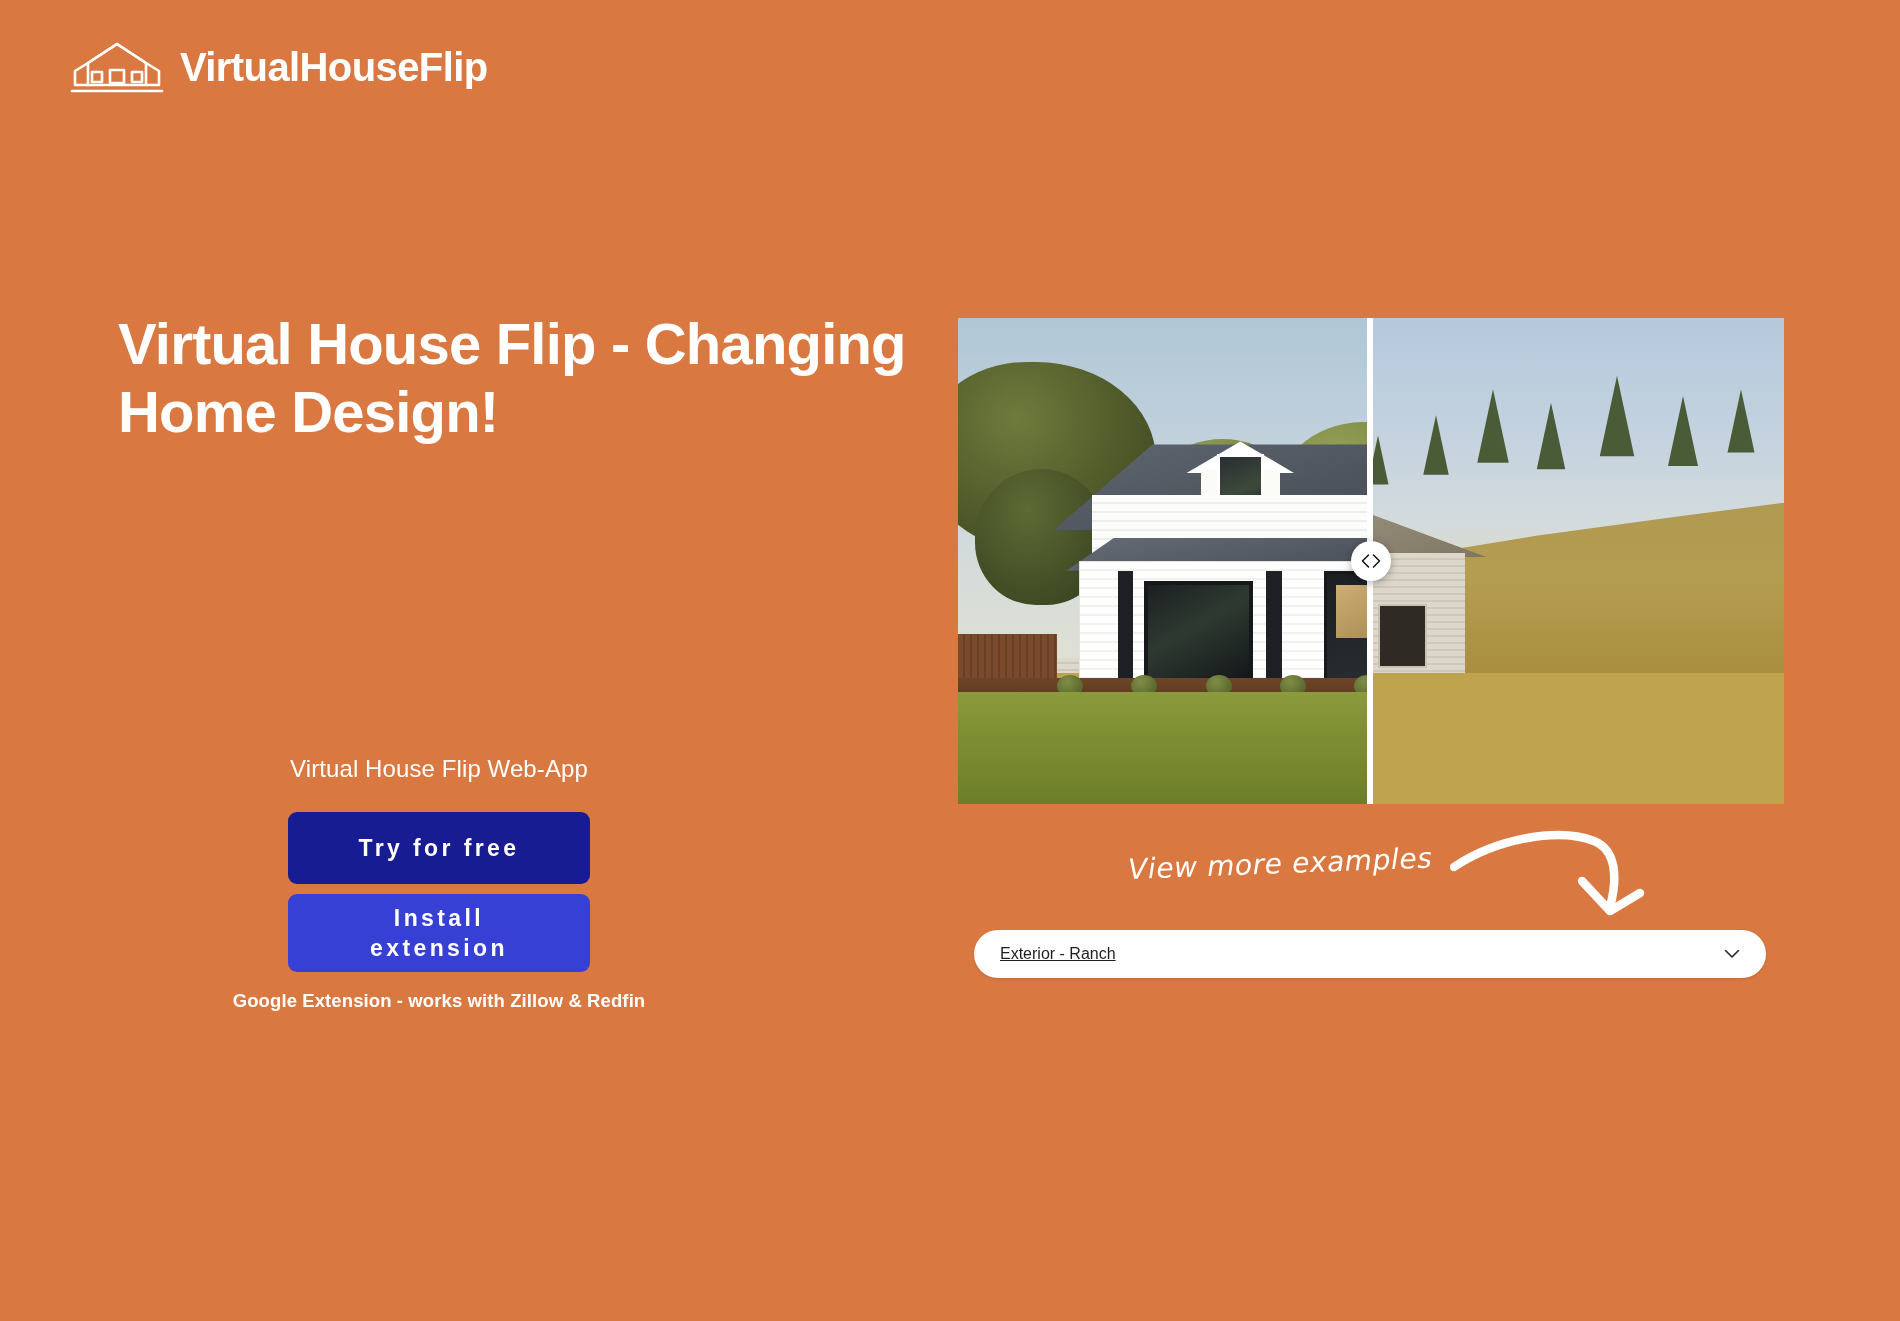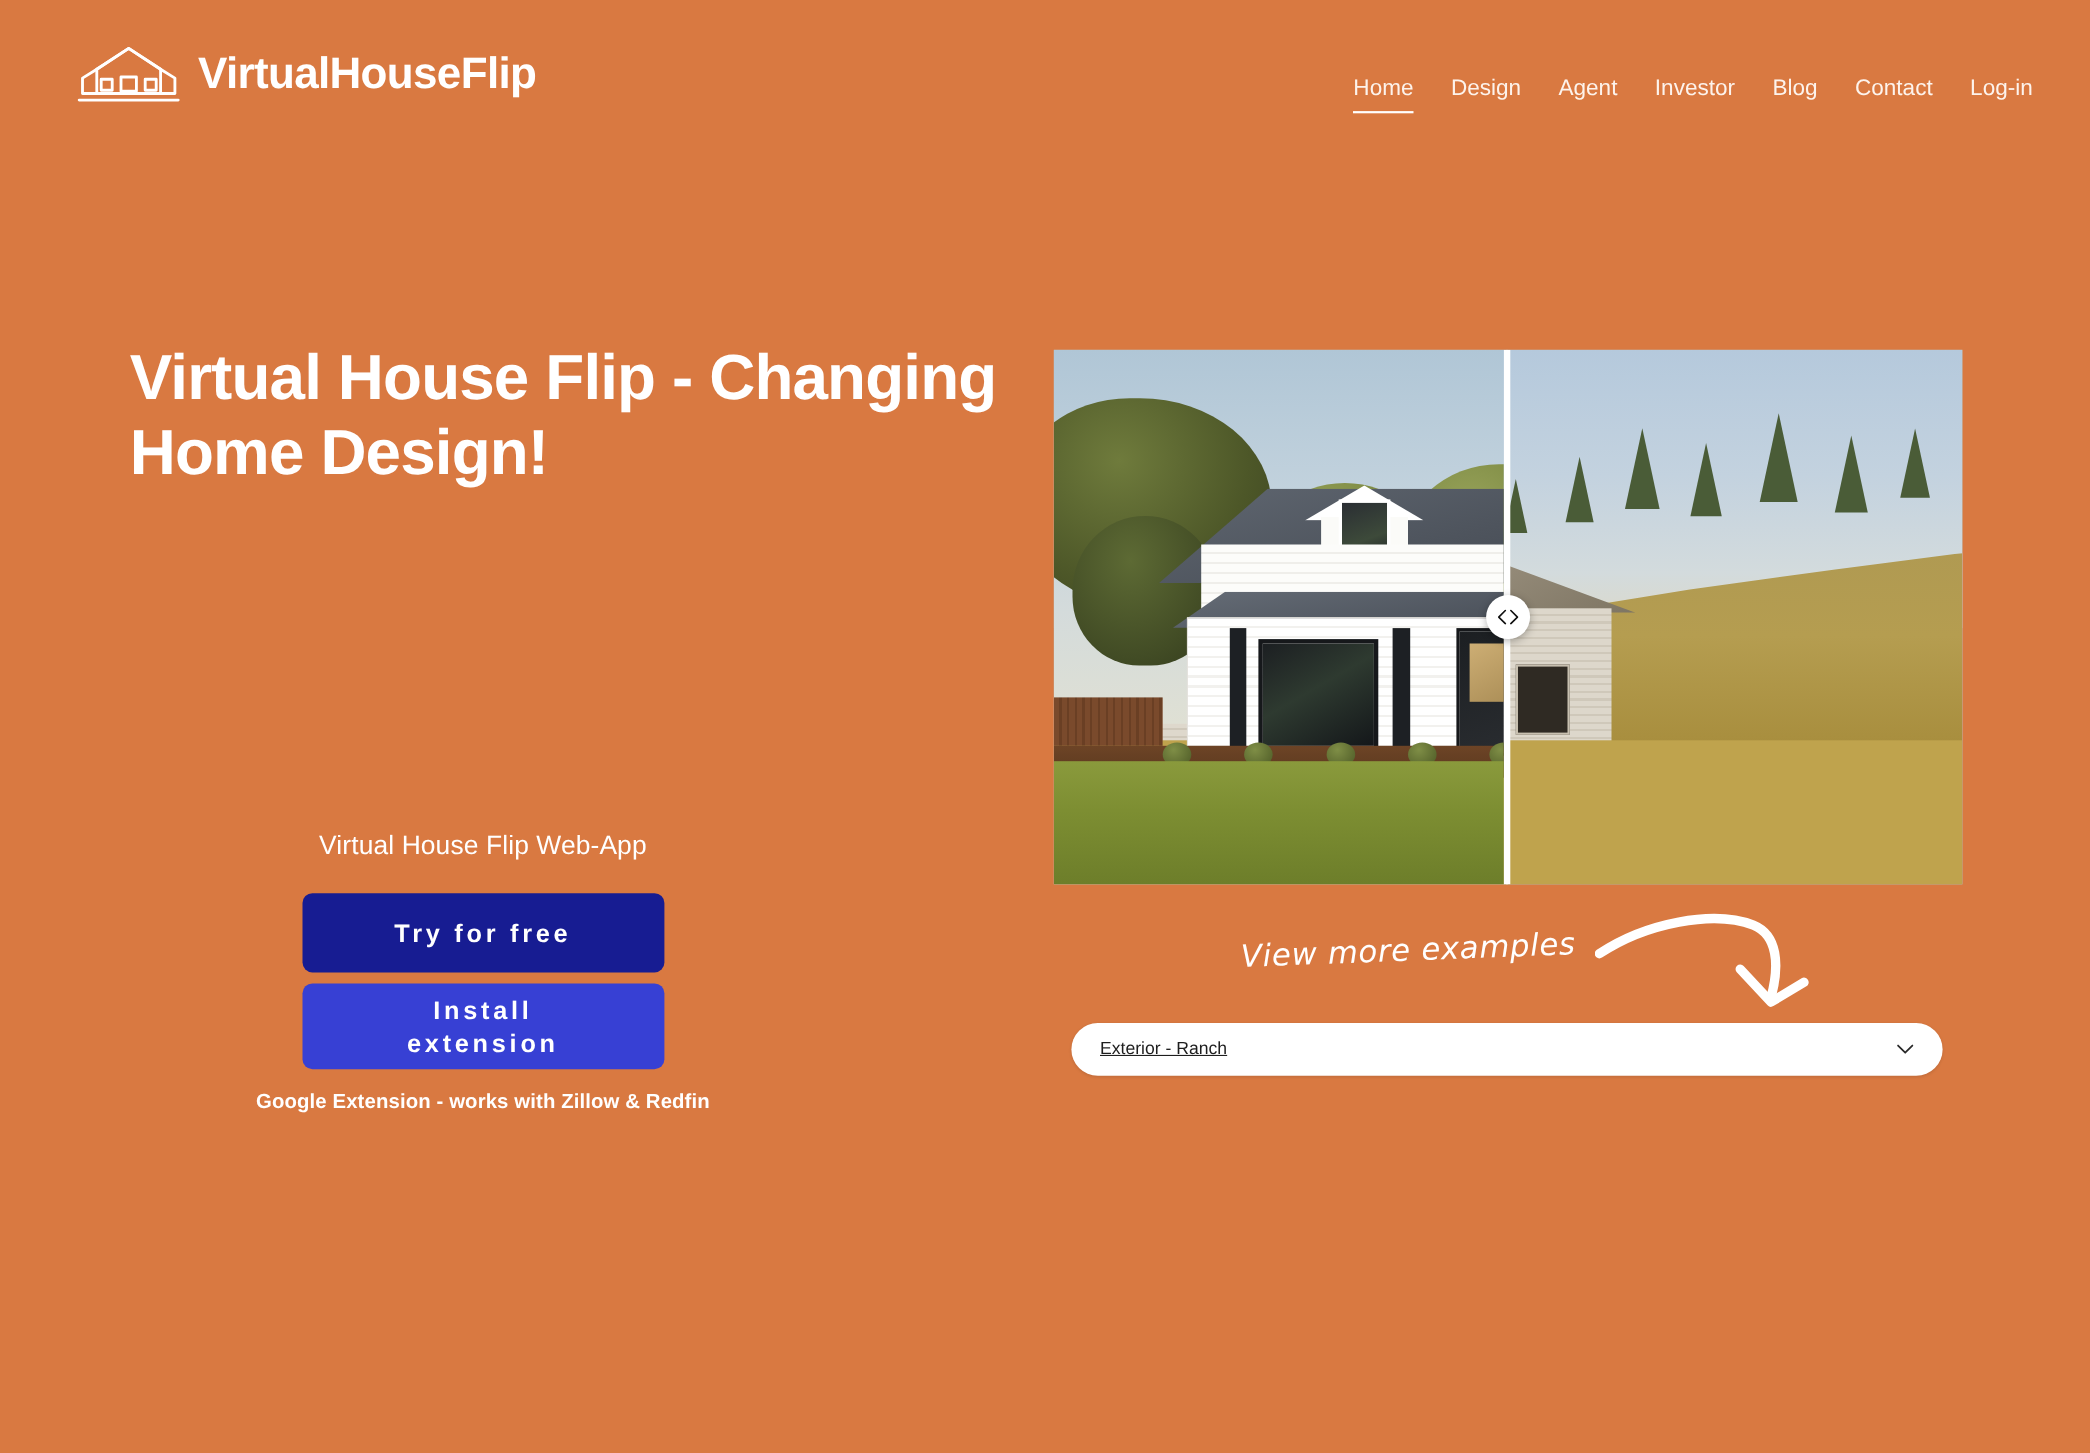--- a/index.html
+++ b/index.html
@@ -121,21 +121,21 @@
   .cta-caption-top {
     color: #ffffff;
     font-size: 24px;
     font-weight: 400;
     letter-spacing: 0.1px;
     margin-bottom: 29px;
     white-space: nowrap;
   }
 
   .btn {
-    width: 329px;
+    width: 302px;
     border: none;
     border-radius: 9px;
     color: #ffffff;
     font-family: "Liberation Sans", sans-serif;
     font-size: 23px;
     font-weight: 700;
     letter-spacing: 3.4px;
     cursor: pointer;
     text-align: center;
     line-height: 1.32;
@@ -508,29 +508,20 @@
         <path d="M20 25 L49 6 L78 25"></path>
         <rect x="42" y="32" width="14" height="13"></rect>
         <rect x="24" y="34" width="10" height="10"></rect>
         <rect x="64" y="34" width="10" height="10"></rect>
         <path d="M4 53 L94 53"></path>
       </g>
     </svg>
     <span class="brand-name">VirtualHouseFlip</span>
   </div>
 
-  <nav class="nav">
-    <a class="nav-item active" href="#">Home</a>
-    <a class="nav-item" href="#">Design</a>
-    <a class="nav-item" href="#">Agent</a>
-    <a class="nav-item" href="#">Investor</a>
-    <a class="nav-item" href="#">Blog</a>
-    <a class="nav-item" href="#">Contact</a>
-    <a class="nav-item" href="#">Log-in</a>
-  </nav>
 
 </header>
 
 <section class="left-col">
   <h1 class="headline">Virtual House Flip -  Changing Home Design!</h1>
 </section>
 
 <div class="cta-block">
   <div class="cta-caption-top">Virtual House Flip Web-App</div>
   <button class="btn btn-primary">Try for free</button>

